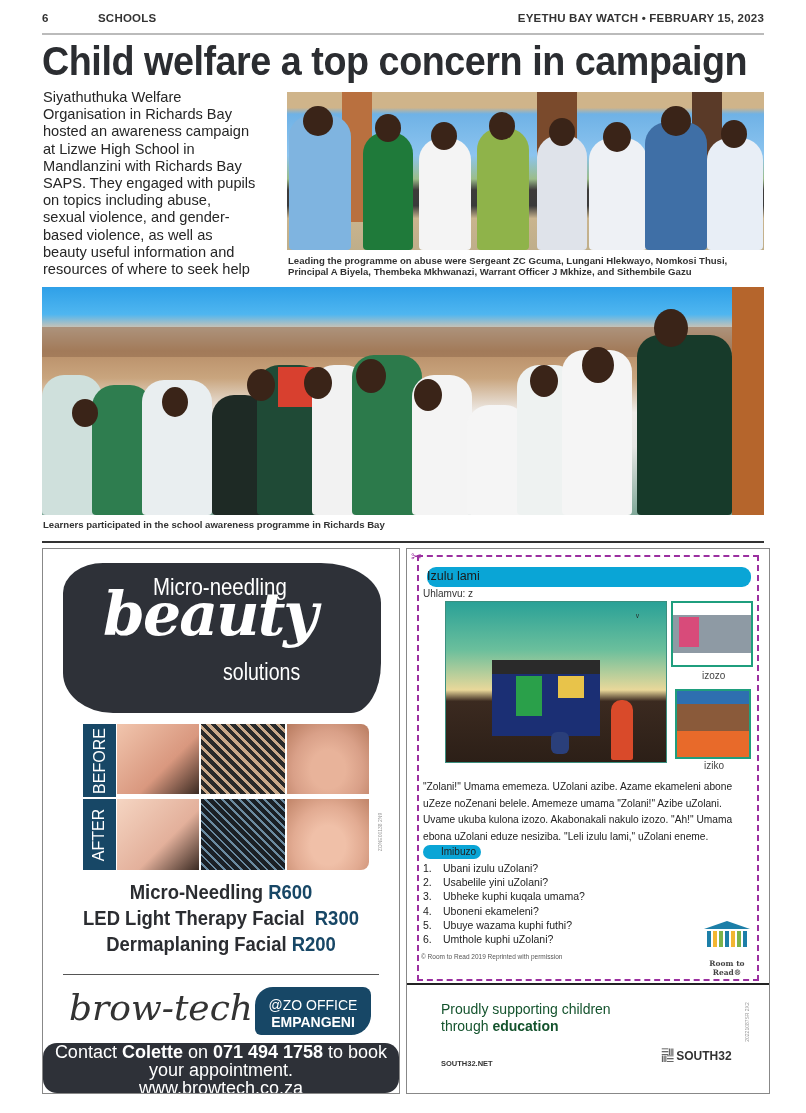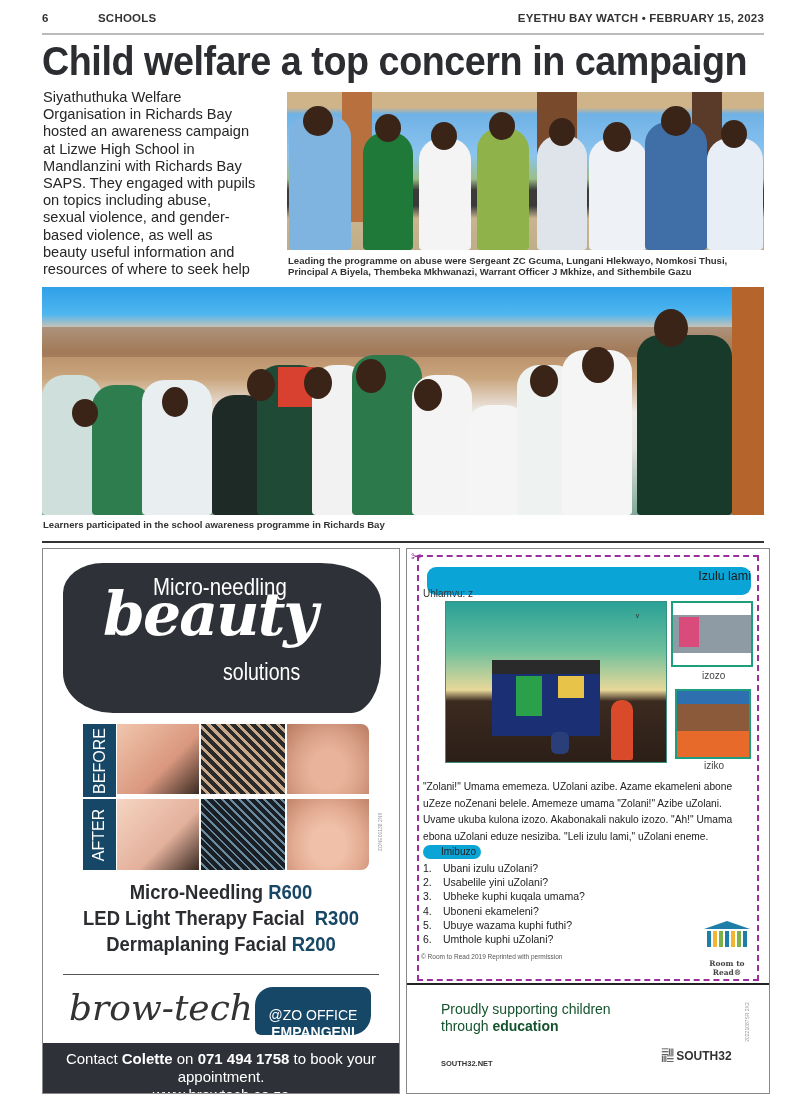--- a/index.html
+++ b/index.html
@@ -22,27 +22,27 @@
   .mneed{position:absolute;left:110px;top:24px;color:#fff;font-size:24px;font-family:"Liberation Sans",sans-serif;transform:scaleX(0.85);transform-origin:left;}
   .beauty{position:absolute;left:60px;top:30px;color:#fff;font-size:60px;font-style:italic;font-weight:bold;font-family:"DejaVu Serif",serif;letter-spacing:-2px;}
   .solutions{position:absolute;left:180px;top:110px;color:#fff;font-size:23px;transform:scaleX(0.85);transform-origin:left;}
   .ba-label{position:absolute;left:40px;width:33px;background:#174766;color:#fff;font-size:16px;display:flex;align-items:center;justify-content:center;}
   .ba-label span{transform:rotate(-90deg);white-space:nowrap;}
   .ba-img{position:absolute;width:82px;height:70px;}
   .price-lines{position:absolute;left:0;top:330px;width:356px;text-align:center;font-weight:bold;font-size:20.5px;color:#2b2d31;line-height:26px;transform:scaleX(0.9);}
   .price{color:#174766;}
   .adl-rule{position:absolute;left:20px;top:425px;width:316px;height:1px;background:#555;}
   .browtech{position:absolute;left:26px;top:438px;font-family:"DejaVu Serif",serif;font-style:italic;font-size:36px;color:#333;}
-  .zo-badge{position:absolute;left:212px;top:438px;width:116px;height:48px;background:#174766;border-radius:18px 8px 20px 6px;color:#fff;text-align:center;font-size:14px;line-height:17px;padding-top:20px;box-sizing:border-box;}
-  .contact-bar{position:absolute;left:0;top:494px;width:356px;height:50px;background:#2e3138;color:#fff;text-align:center;font-size:15px;line-height:18px;padding-top:7px;box-sizing:border-box;}
+  .zo-badge{position:absolute;left:212px;top:438px;width:116px;height:48px;background:#174766;border-radius:18px 8px 20px 6px;color:#fff;text-align:center;font-size:14px;line-height:17px;padding-top:10px;box-sizing:border-box;}
+  .contact-bar{position:absolute;left:0;top:494px;width:356px;height:50px;background:#2e3138;color:#fff;text-align:center;font-size:18px;line-height:18px;box-sizing:border-box;border-radius:14px;}
   .tiny-vert{position:absolute;font-size:5px;color:#999;transform:rotate(-90deg);white-space:nowrap;}
   
   .adr{left:406px;top:548px;width:362px;height:544px;border:1px solid #888;background:#fff;overflow:hidden;}
   .cutout{position:absolute;left:10px;top:6px;width:342px;height:426px;border:2.5px dashed #9b2fa0;box-sizing:border-box;}
-  .title-pill{position:absolute;left:8px;top:10px;width:324px;height:28px;background:#0aa5d6;border-radius:9px;color:#1a1a1a;text-align:right;font-size:12.5px;line-height:18px;}
+  .title-pill{position:absolute;left:8px;top:10px;width:324px;height:20px;background:#0aa5d6;border-radius:9px;color:#1a1a1a;text-align:left;font-size:12.5px;line-height:18px;}
   .uhlamvu{position:absolute;left:4px;top:31px;font-size:10px;color:#333;}
   .scene{position:absolute;left:26px;top:44px;width:220px;height:160px;background:linear-gradient(180deg,#2aa197 0%,#6bbf9c 30%,#e9d89a 55%,#3b2a20 62%,#2c1f17 100%);border:1px solid #3b8f7f;}
   .thumb{position:absolute;width:82px;height:66px;border:2px solid #1f9e7e;box-sizing:border-box;}
   .thumb-label{position:absolute;font-size:10px;color:#444;}
   .story{position:absolute;left:4px;top:222px;width:330px;font-size:10.2px;line-height:16.6px;color:#222;}
   .q-pill{position:absolute;left:4px;top:288px;width:58px;height:14px;background:#0aa5d6;border-radius:7px;font-size:10px;line-height:14px;text-indent:18px;}
   .questions{position:absolute;left:4px;top:304px;font-size:10.5px;line-height:14.2px;color:#222;}
   .questions .n{display:inline-block;width:20px;}
   .copyright{position:absolute;left:2px;top:396px;font-size:6.5px;color:#555;}
   .rtr{position:absolute;left:280px;top:364px;width:56px;text-align:center;}

